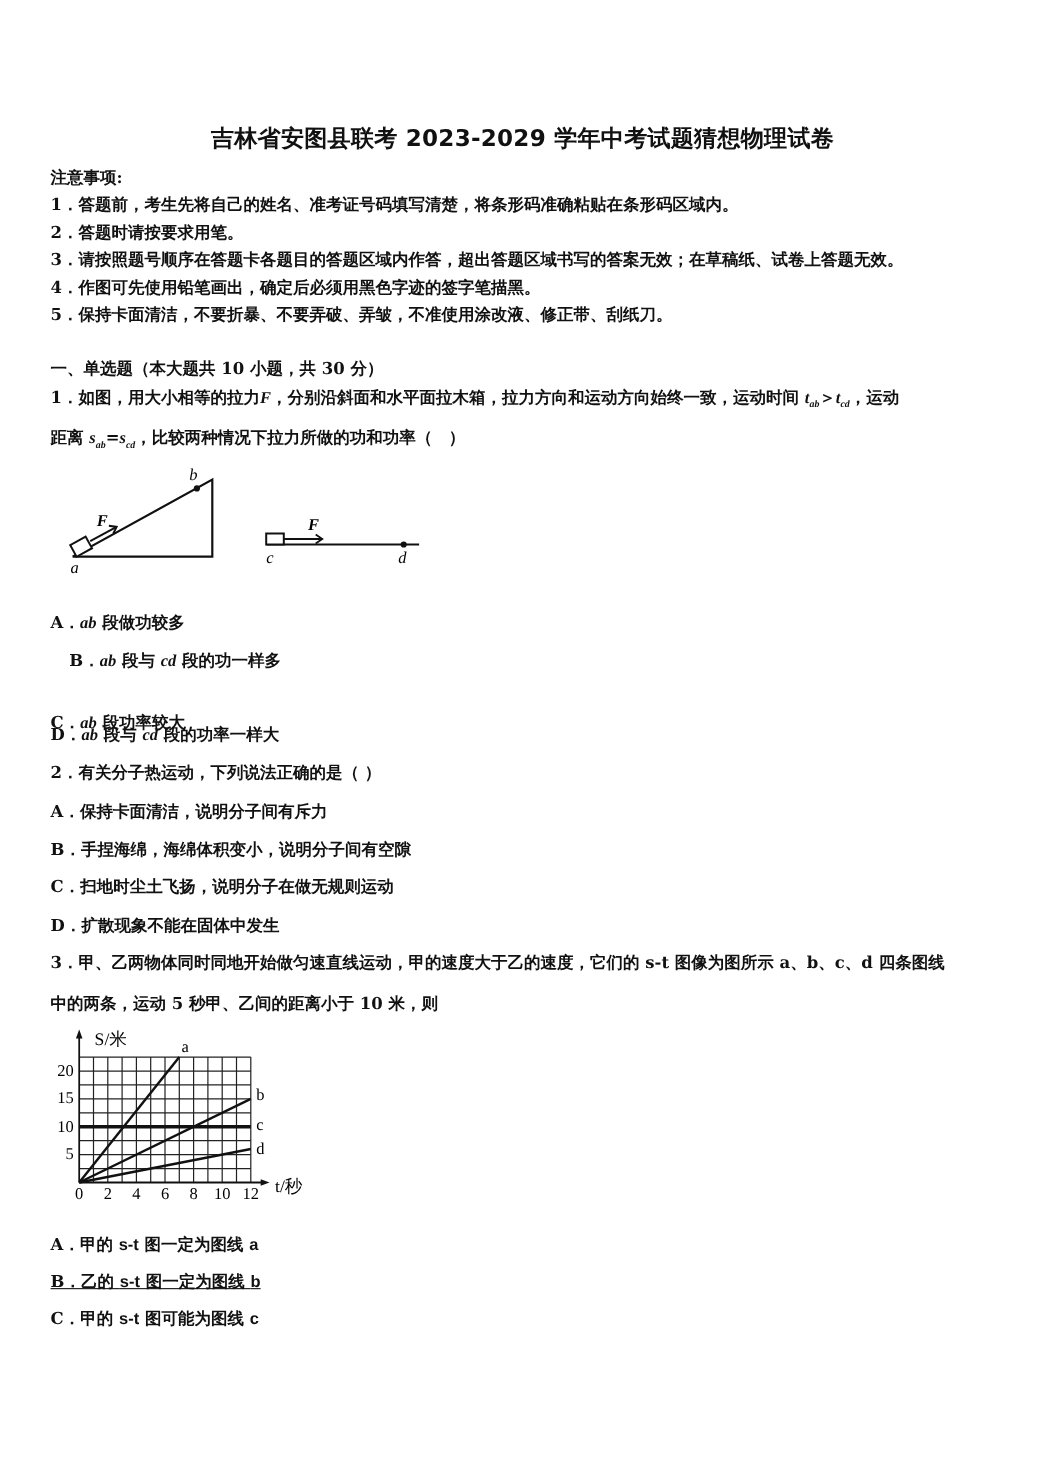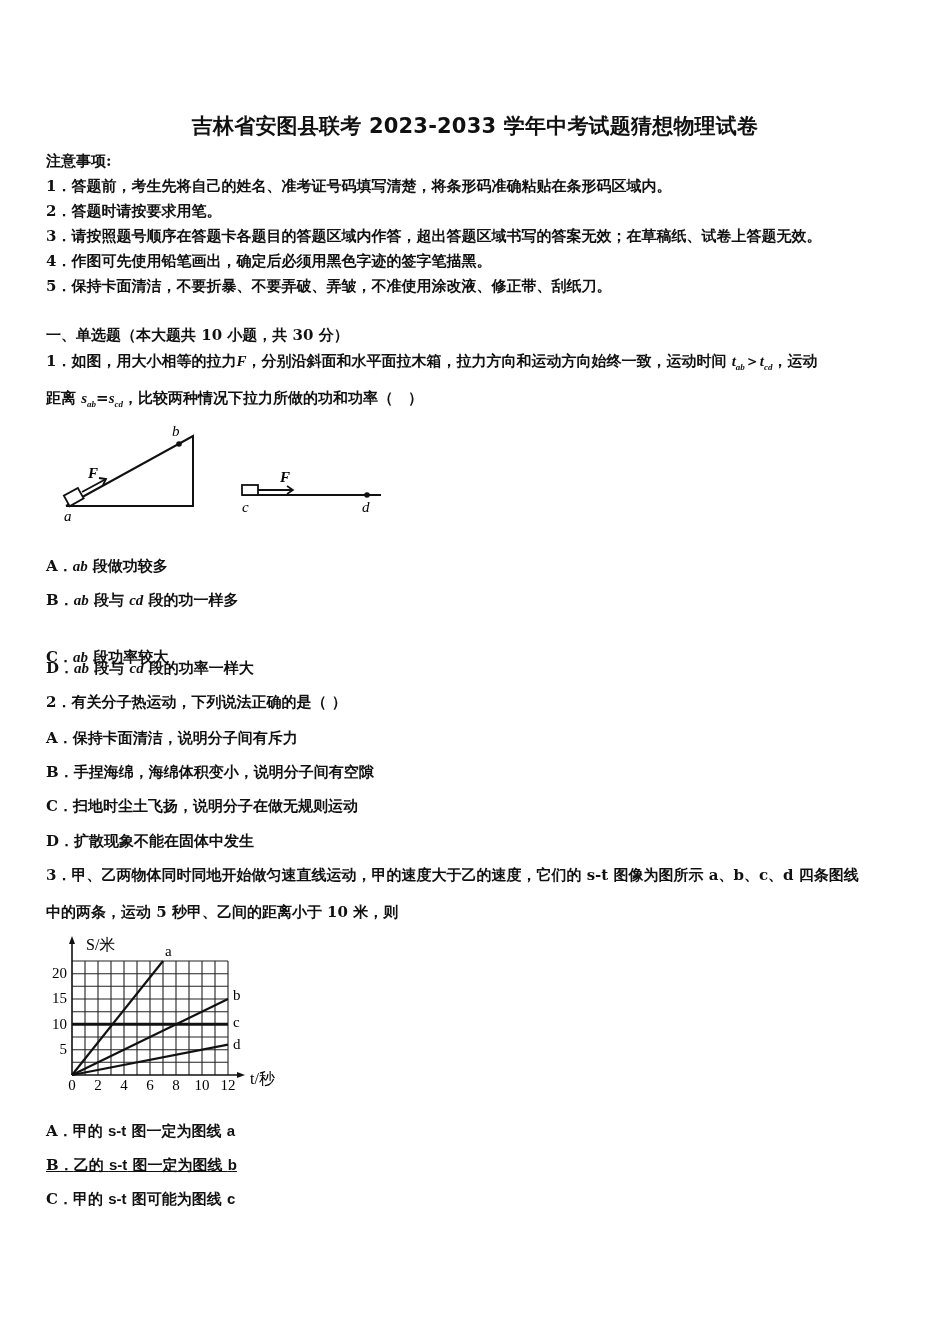--- a/index.html
+++ b/index.html
@@ -11,21 +11,21 @@
            font-weight: bold; font-size: 21px; letter-spacing: 0.2px; }
   .line { left: 46px; font-size: 15px; font-weight: bold; line-height: 20px; }
   .it { font-style: italic; font-family: "Liberation Serif", serif; }
   .sub { font-size: 9px; font-style: italic; font-family: "Liberation Serif", serif; }
   .sans { font-family: "Liberation Sans", "DejaVu Sans", sans-serif; font-weight: bold; }
   svg text { font-family: "Liberation Serif", serif; }
 </style>
 </head>
 <body>
 
-<div class="abs title">吉林省安图县联考 2023-2033 学年中考试题猜想物理试卷</div>
+<div class="abs title">吉林省安图县联考 2023-2029 学年中考试题猜想物理试卷</div>
 
 <div class="abs line" style="top:151px;">注意事项:</div>
 <div class="abs line" style="top:176px;">1．答题前，考生先将自己的姓名、准考证号码填写清楚，将条形码准确粘贴在条形码区域内。</div>
 <div class="abs line" style="top:201px;">2．答题时请按要求用笔。</div>
 <div class="abs line" style="top:226px;">3．请按照题号顺序在答题卡各题目的答题区域内作答，超出答题区域书写的答案无效；在草稿纸、试卷上答题无效。</div>
 <div class="abs line" style="top:251px;text-align:right;">4．作图可先使用铅笔画出，确定后必须用黑色字迹的签字笔描黑。</div>
 <div class="abs line" style="top:276px;">5．保持卡面清洁，不要折暴、不要弄破、弄皱，不准使用涂改液、修正带、刮纸刀。</div>
 
 <div class="abs line" style="top:325px;">一、单选题（本大题共 10 小题，共 30 分）</div>
 
@@ -59,21 +59,21 @@
     <circle cx="317" cy="75" r="2.8" fill="#111"></circle>
     <text x="230" y="62" font-size="15" font-style="italic" font-weight="bold">F</text>
     <text x="192" y="92" font-size="15" font-style="italic">c</text>
     <text x="312" y="92" font-size="15" font-style="italic">d</text>
   </g>
 </svg>
 
 <div class="abs line" style="top:556px;">
   <span>A．</span><span class="it">ab</span><span> 段做功较多</span>
 </div>
-<div class="abs line" style="top:590px;">
+<div class="abs line" style="top:590px;margin-left:17px;">
   <span>B．</span><span class="it">ab</span><span> 段与 </span><span class="it">cd</span><span> 段的功一样多</span>
 </div>
 <div class="abs line" style="top:624px;margin-top:23px;">
   <span>C．</span><span class="it">ab</span><span> 段功率较大</span>
 </div>
 <div class="abs line" style="top:658px;text-align:center;">
   <span>D．</span><span class="it">ab</span><span> 段与 </span><span class="it">cd</span><span> 段的功率一样大</span>
 </div>
 
 <div class="abs line" style="top:692px;">

